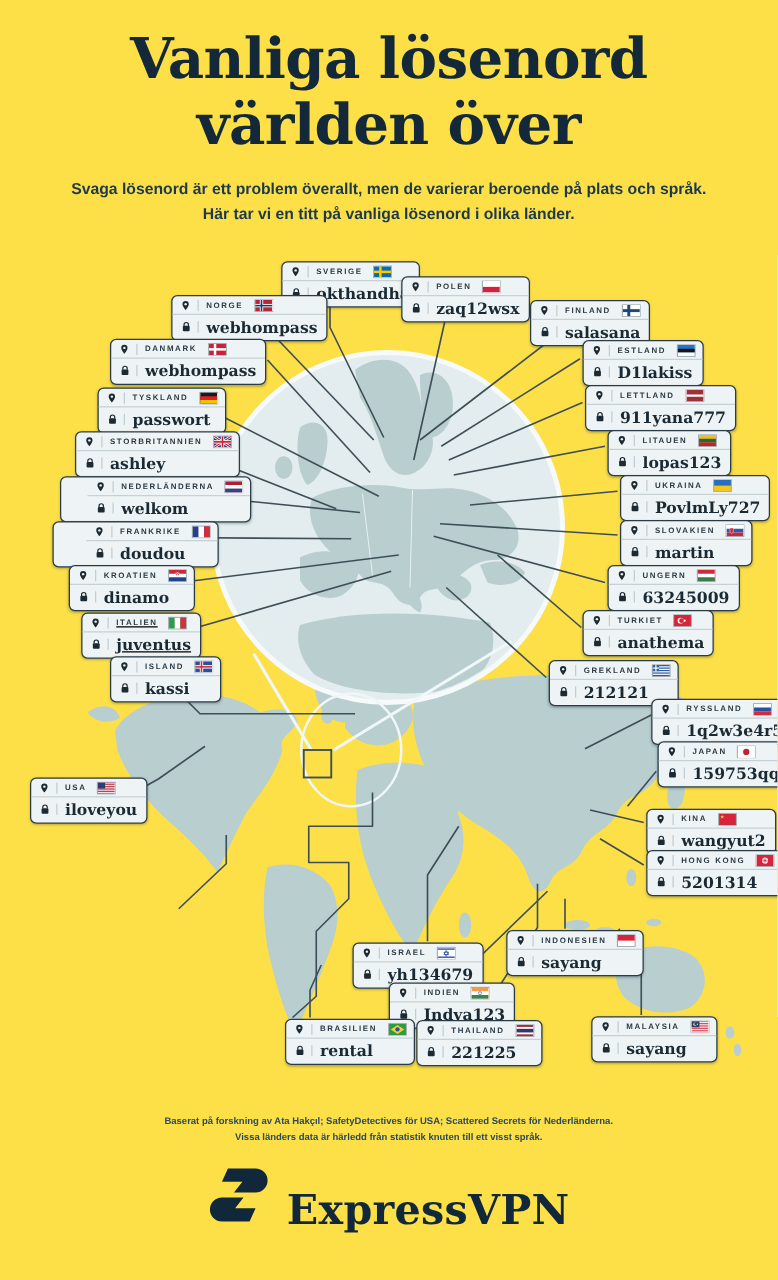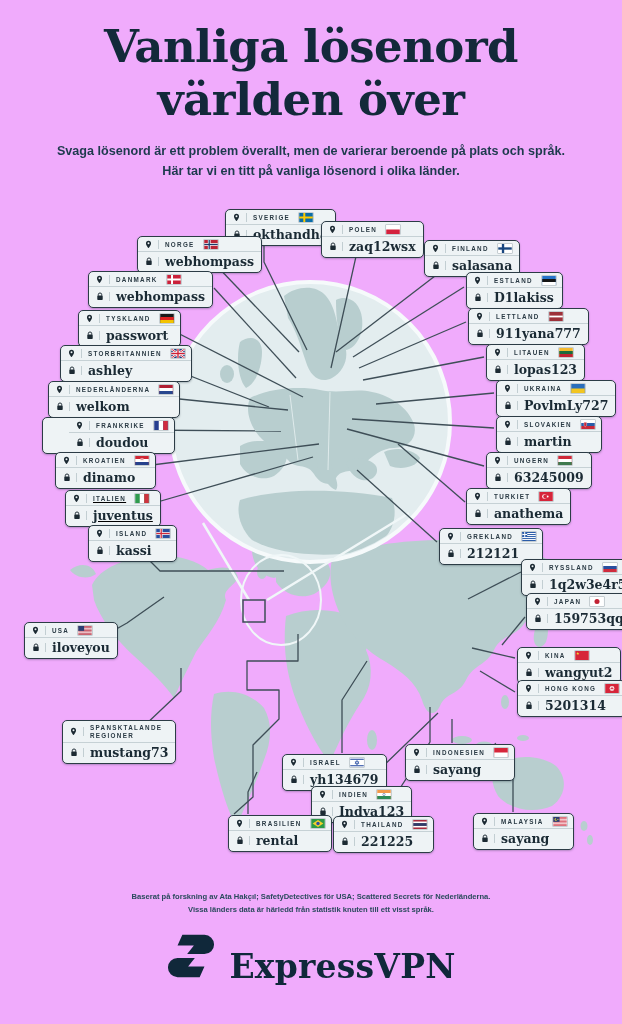--- a/index.html
+++ b/index.html
@@ -1,16 +1,16 @@
 <!DOCTYPE html>
 <html><head>
 <meta charset="utf-8">
 <style>
   html,body{margin:0;padding:0;background:#e9f1f3;}
-  .page{position:relative;width:622px;height:1024px;background:#f0abfc;overflow:hidden;
+  .page{position:relative;width:622px;height:1024px;background:#fde047;overflow:hidden;
         font-family:"Liberation Sans",sans-serif;}
   #mapsvg{position:absolute;left:0;top:0;}
   .title{position:absolute;top:20px;left:0;right:0;margin:0;text-align:center;
          font-family:"DejaVu Serif","Liberation Serif",serif;font-weight:700;
          font-size:45px;line-height:1.18;color:#13293a;letter-spacing:-0.5px;}
   .subtitle{position:absolute;top:141px;left:30px;right:30px;margin:0;text-align:center;
             font-size:12.6px;line-height:1.6;color:#1d3a4d;font-weight:bold;}
   #labels{position:absolute;inset:0;}
   .label-box{position:absolute;background:#eef3f5;border:1px solid #2c3c46;border-radius:5px;
              box-shadow:0 1px 2px rgba(20,40,50,.28);white-space:nowrap;}
@@ -393,21 +393,21 @@
         <div class="row r2">
           <span class="iconcell">
             <svg viewBox="0 0 10 11" width="8" height="9">
               <path d="M2.8 4.6V3.3a2.2 2.2 0 0 1 4.4 0v1.3" fill="none" stroke="#1c2a33" stroke-width="1.2"></path>
               <rect x="1.6" y="4.4" width="6.8" height="5.4" rx="1" fill="#1c2a33"></rect>
             </svg>
           </span>
           <span class="password">lopas123</span>
         </div>
       </div>
-      <div class="label-box" style="left: 48px; top: 381px;">
+      <div class="label-box" style="left: 48px; top: 381px; padding-left: 21px;">
         <div class="row r1">
           <span class="iconcell">
             <svg viewBox="0 0 10 12" width="7" height="9">
               <path d="M5 .8a3.6 3.6 0 0 1 3.6 3.6C8.6 7 5 11 5 11S1.4 7 1.4 4.4A3.6 3.6 0 0 1 5 .8z" fill="#1c2a33"></path>
               <circle cx="5" cy="4.3" r="1.4" fill="#eef3f5"></circle>
             </svg>
           </span>
           <span class="country">NEDERLÄNDERNA</span>
           <span class="flag">
             <svg viewBox="0 0 15 10" width="14" height="9">
@@ -817,40 +817,20 @@
           </span>
         </div>
         <div class="row r2">
           <span class="iconcell">
             <svg viewBox="0 0 10 11" width="8" height="9">
               <path d="M2.8 4.6V3.3a2.2 2.2 0 0 1 4.4 0v1.3" fill="none" stroke="#1c2a33" stroke-width="1.2"></path>
               <rect x="1.6" y="4.4" width="6.8" height="5.4" rx="1" fill="#1c2a33"></rect>
             </svg>
           </span>
           <span class="password">5201314</span>
-        </div>
-      </div>
-      <div class="label-box" style="left: 62px; top: 720px;">
-        <div class="row r1">
-          <span class="iconcell">
-            <svg viewBox="0 0 10 12" width="7" height="9">
-              <path d="M5 .8a3.6 3.6 0 0 1 3.6 3.6C8.6 7 5 11 5 11S1.4 7 1.4 4.4A3.6 3.6 0 0 1 5 .8z" fill="#1c2a33"></path>
-              <circle cx="5" cy="4.3" r="1.4" fill="#eef3f5"></circle>
-            </svg>
-          </span>
-          <span class="country wrap">SPANSKTALANDE REGIONER</span>
-        </div>
-        <div class="row r2">
-          <span class="iconcell">
-            <svg viewBox="0 0 10 11" width="8" height="9">
-              <path d="M2.8 4.6V3.3a2.2 2.2 0 0 1 4.4 0v1.3" fill="none" stroke="#1c2a33" stroke-width="1.2"></path>
-              <rect x="1.6" y="4.4" width="6.8" height="5.4" rx="1" fill="#1c2a33"></rect>
-            </svg>
-          </span>
-          <span class="password">mustang73</span>
         </div>
       </div>
       <div class="label-box" style="left: 405px; top: 744px;">
         <div class="row r1">
           <span class="iconcell">
             <svg viewBox="0 0 10 12" width="7" height="9">
               <path d="M5 .8a3.6 3.6 0 0 1 3.6 3.6C8.6 7 5 11 5 11S1.4 7 1.4 4.4A3.6 3.6 0 0 1 5 .8z" fill="#1c2a33"></path>
               <circle cx="5" cy="4.3" r="1.4" fill="#eef3f5"></circle>
             </svg>
           </span>

